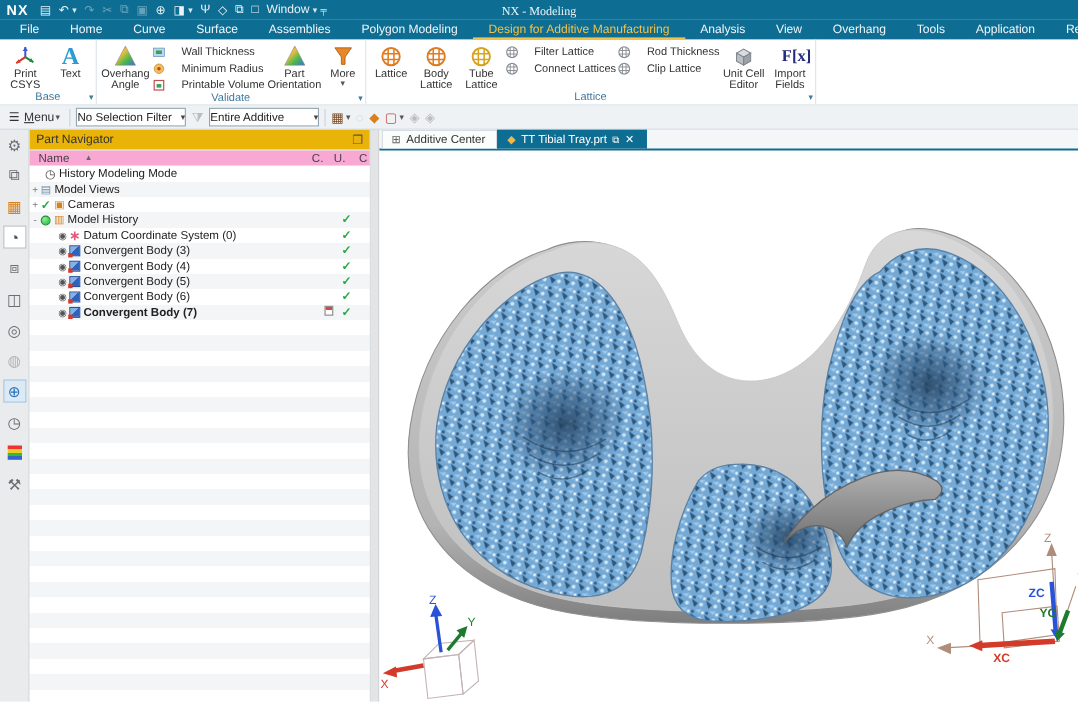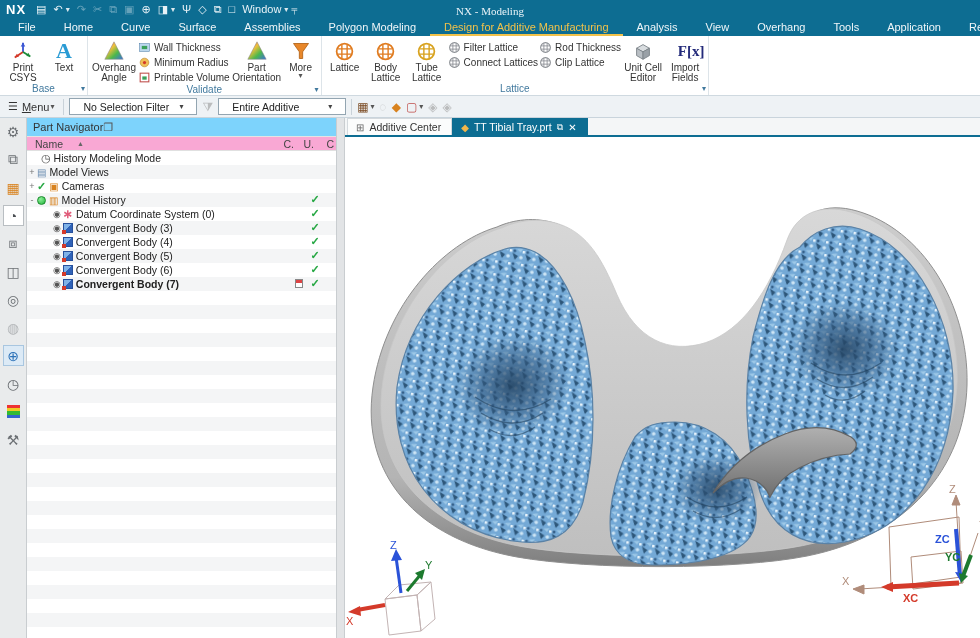--- a/index.html
+++ b/index.html
@@ -24,50 +24,50 @@
   .ribbon { height:60px; background:#fff; border-bottom:1px solid #cfd9e0; display:flex; align-items:stretch; }
   .rgroup { display:flex; flex-direction:column; border-right:1px solid #dde4e9; }
   .rgroup-body { flex:1; display:flex; align-items:flex-start; padding:2px 3px 0 3px; gap:1px; }
   .rgroup-label { height:13px; text-align:center; color:#41799e; font-size:10px; position:relative; padding:0 12px; }
   .rgroup-label .dl { position:absolute; right:2px; top:1px; font-size:8px; color:#41799e; }
   .bigbtn { width:40px; display:flex; flex-direction:column; align-items:center; cursor:default; padding-top:1px; }
   .bigbtn .bic { height:24px; display:flex; align-items:center; justify-content:center; }
   .bigbtn .blab { font-size:10px; line-height:10px; text-align:center; color:#333; }
   .bigbtn .dd { font-size:8px; color:#555; line-height:6px; }
   .smallcol { display:flex; flex-direction:column; justify-content:flex-start; gap:1px; padding-top:2px; }
-  .smallbtn { display:flex; align-items:center; gap:3px; height:14px; font-size:10px; color:#333; cursor:default; white-space:nowrap; }
+  .smallbtn { display:flex; align-items:center; gap:14px; height:14px; font-size:10px; color:#333; cursor:default; white-space:nowrap; }
   .ic12 { width:13px; height:13px; flex:0 0 13px; }
   .fx { font-family:"Liberation Serif", serif; font-weight:bold; color:#232a7a; font-size:15px;margin-left:12px; }
   .textA { color:#2a9bd4; font-size:22px; font-weight:bold; font-family:"Liberation Serif", serif; line-height:22px; }
 
   
   .toolbar { height:22px; background:#eef2f5; border-bottom:1px solid #c9d4dc; display:flex; align-items:center; padding:0 4px; gap:5px; }
   .menu-btn { display:flex; align-items:center; gap:4px; color:#333; padding:1px 4px; }
   .menu-btn u { text-decoration:underline; }
   .tsep { width:1px; height:16px; background:#c9d2d9; }
-  .combo { background:#fff; border:1px solid #93a5b1; height:17px; width:128px; display:flex; align-items:center; justify-content:space-between; padding:0 13px; font-size:10.5px; color:#222; }
+  .combo { background:#fff; border:1px solid #93a5b1; height:17px; width:100px; display:flex; align-items:center; justify-content:space-between; padding:0 0; font-size:10.5px; color:#222; }
   .combo .ca { font-size:8px; color:#444; }
   .tbi { font-size:12px; color:#7a4a22; }
   .tbi.gray { color:#999; opacity:.6; }
   .tbi.orange { color:#d8821e; }
   .tbi.red { color:#c0504d; }
   .tbdd { font-size:8px; color:#555; margin-left:-3px; }
 
   
   .main { display:flex; height:520px; }
   .resbar { width:27px; background:#e9ebec; border-right:1px solid #c9cdd0; display:flex; flex-direction:column; align-items:center; padding-top:3px; gap:7px; }
   .rbi { width:21px; height:21px; display:flex; align-items:center; justify-content:center; font-size:14px; color:#6b6f73; cursor:default; }
   .rbi.sel { background:#fff; border:1px solid #b9bec2; color:#4a4e52; }
   .rbi.blue { color:#2d72b8; background:#dceaf6; border:1px solid #a8c6e0; }
   .rbi.orange { color:#d8821e; }
   .rbi.dim { opacity:.45; }
   .rainbow { width:13px; height:13px; background:linear-gradient(180deg,#e33 0 25%,#ec2 25% 50%,#3b3 50% 75%,#36c 75% 100%); }
 
   .navpanel { width:310px; background:#fff; border-right:1px solid #c9cdd0; display:flex; flex-direction:column; }
-  .navhead { height:18px; display:flex; align-items:center; justify-content:flex-start; padding:0 6px; color:#333; background:#7dd3fc; }
+  .navhead { height:18px; display:flex; align-items:center; justify-content:space-between; padding:0 6px; color:#333; background:#eab308; }
   .navhead .float-ic { font-size:11px; color:#555; }
   .colhead { height:15px; display:flex; align-items:center; border-top:1px solid #e4e4e4; border-bottom:1px solid #e0e0e0; background:#f9a8d4; color:#444; font-size:10.5px; position:relative; padding-left:8px; }
   .colhead .sort { font-size:7px; color:#666; margin-left:14px; }
   .colc { position:absolute; top:1px; }
   .tree { flex:1; background:repeating-linear-gradient(180deg,#ffffff 0 14px,#f4f5f6 14px 28px); position:relative; }
   .trow { height:14px; display:flex; align-items:center; position:relative; font-size:10.5px; color:#222; white-space:nowrap; }
   .trow.bold .tlabel { font-weight:bold; }
   .expand { width:10px; text-align:center; color:#777; font-size:9px; flex:0 0 10px; }
   .ind1 { padding-left:14px; } .ind2 { padding-left:26px; }
   .tico { margin-right:3px; display:inline-flex; align-items:center; }

